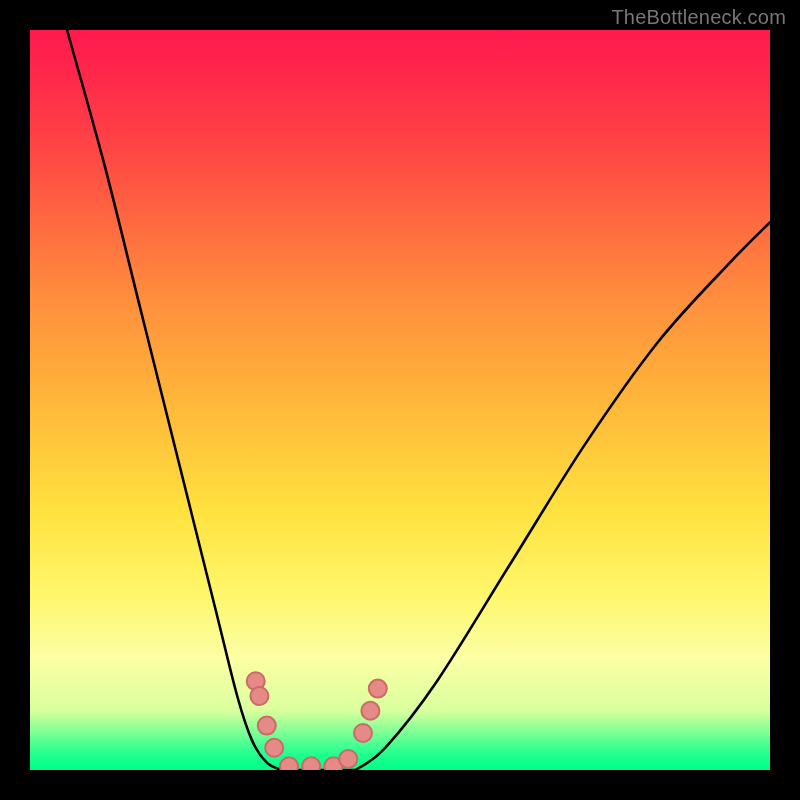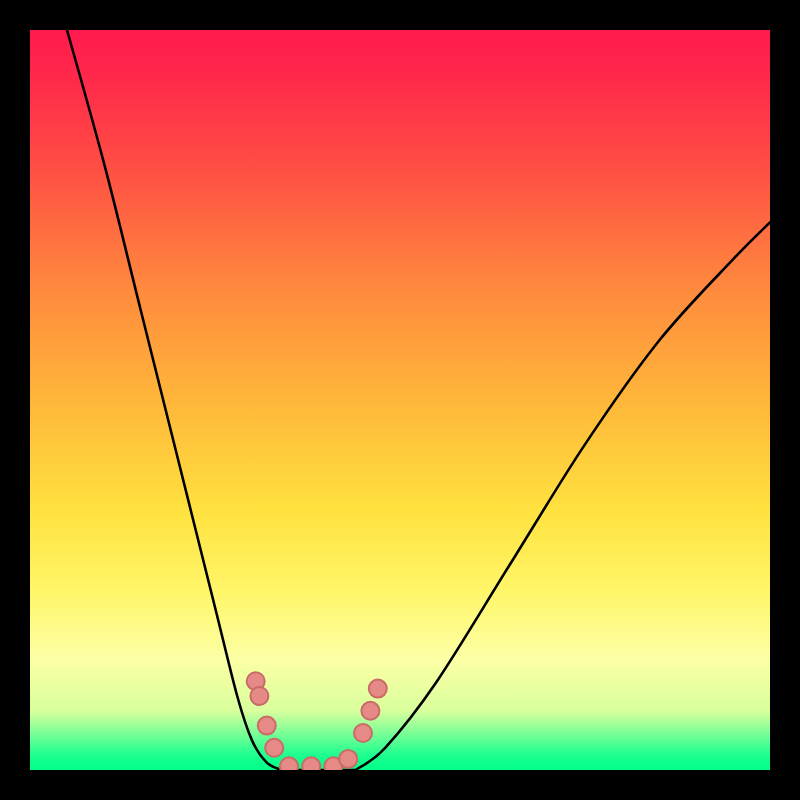--- a/index.html
+++ b/index.html
@@ -56,20 +56,21 @@
   .beads circle {
     fill: #e58a87;
     stroke: #c96b66;
     stroke-width: 2;
   }
 </style>
 </head>
 <body>
 
 <div class="frame">
+  <div class="watermark">TheBottleneck.com</div>
 
   <div class="plot">
     <svg class="curve" viewBox="0 0 740 740" preserveAspectRatio="none">
       <path id="curve-path" fill="none" stroke="#000" stroke-width="2.6" stroke-linecap="round" stroke-linejoin="round" d="M 37,0 C 43.166666666666664,22.200000000000006 61.666666666666664,86.33333333333337 74,133.20000000000005 C 86.33333333333333,180.06666666666672 98.66666666666667,231.86666666666667 111,281.2 C 123.33333333333333,330.5333333333333 135.66666666666666,379.8666666666667 148,429.2 C 160.33333333333334,478.5333333333333 175.13333333333333,537.7333333333333 185,577.2 C 194.86666666666667,616.6666666666667 201.03333333333336,643.8 207.20000000000002,666 C 213.36666666666667,688.2 217.06666666666666,699.3 222,710.4 C 226.93333333333334,721.5 231.86666666666667,727.6666666666667 236.8,732.6 C 241.73333333333335,737.5333333333333 249.13333333333335,738.7666666666667 251.60000000000002,740 C 254.0666666666667,741.2333333333333 249.13333333333335,740 251.60000000000002,740 C 254.0666666666667,740 261.46666666666664,740 266.4,740 C 271.3333333333333,740 276.26666666666665,740 281.2,740 C 286.1333333333333,740 291.06666666666666,740 296,740 C 300.93333333333334,740 305.8666666666667,740 310.8,740 C 315.73333333333335,740 323.1333333333333,740 325.6,740 C 328.0666666666667,740 320.6666666666667,743.7 325.6,740 C 330.53333333333336,736.3 341.6333333333333,732.5999999999999 355.2,717.8 C 368.76666666666665,703 386.0333333333334,682.0333333333334 407.00000000000006,651.2 C 427.9666666666667,620.3666666666667 456.33333333333337,572.2666666666667 481,532.8 C 505.66666666666663,493.33333333333326 530.3333333333334,451.4 555,414.4 C 579.6666666666666,377.4 604.3333333333334,341.6333333333333 629,310.8 C 653.6666666666666,279.9666666666667 684.5,249.13333333333338 703,229.40000000000003 C 721.5,209.66666666666669 733.8333333333334,198.56666666666666 740,192.39999999999998"></path>
       <g class="beads" id="beads-group">
           <circle cx="225.7" cy="651.2" r="9"></circle>
           <circle cx="229.4" cy="666" r="9"></circle>
           <circle cx="236.8" cy="695.6" r="9"></circle>
           <circle cx="244.20000000000002" cy="717.8" r="9"></circle>
           <circle cx="259" cy="736.3" r="9"></circle>

